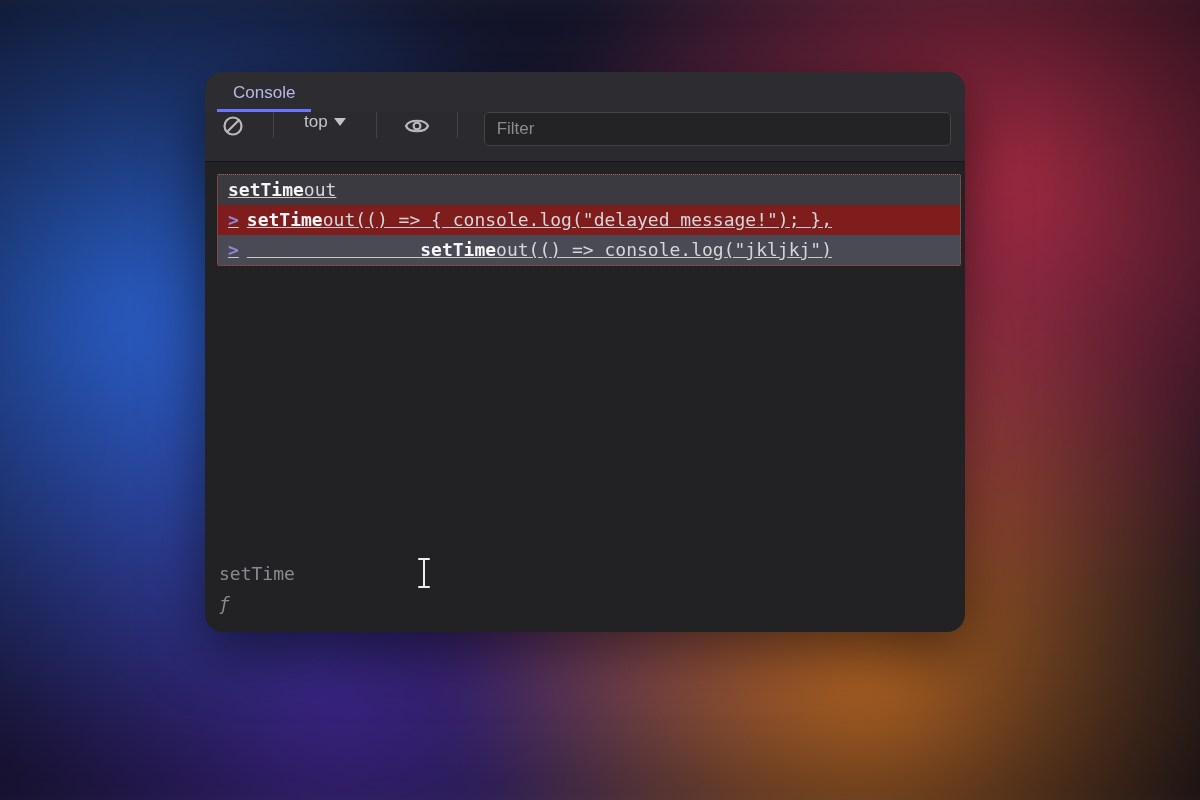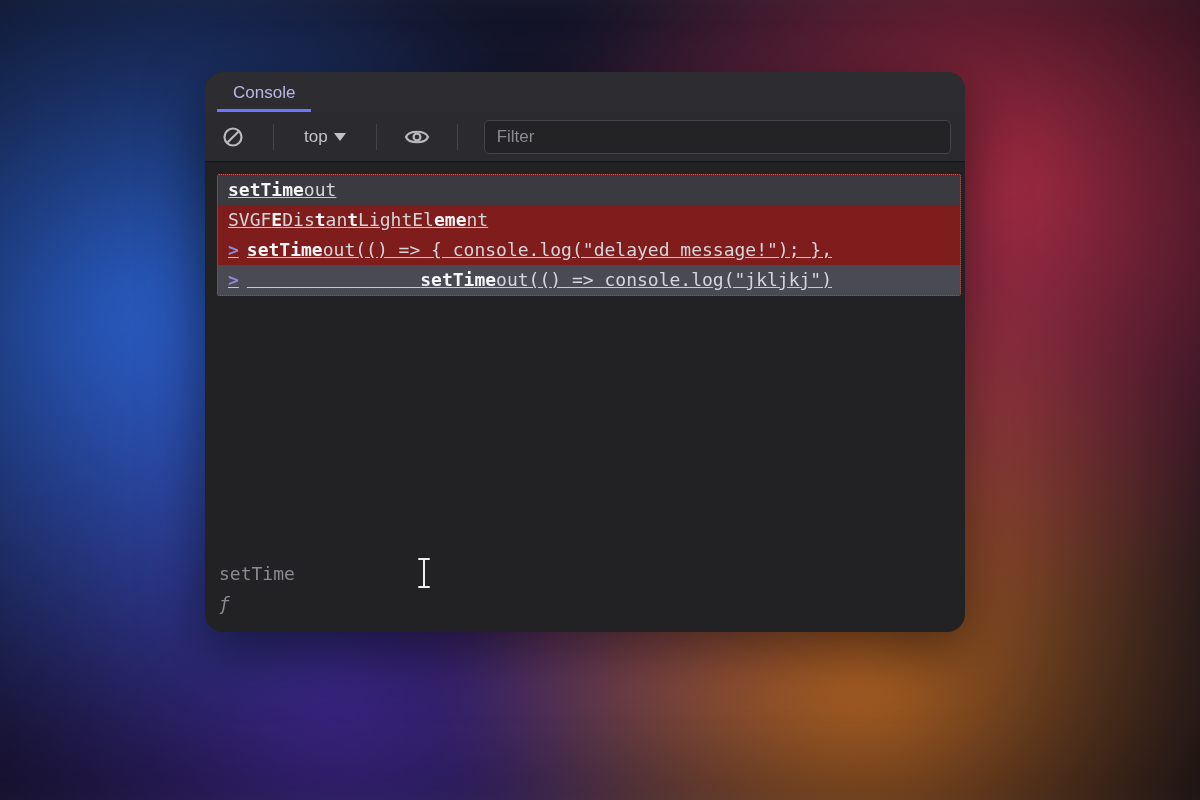--- a/index.html
+++ b/index.html
@@ -44,21 +44,21 @@
     font-size: 17px;
     padding: 8px 16px 6px;
     border-bottom: 3px solid #6a76ff;
     cursor: pointer;
   }
 
   .toolbar {
     height: 50px;
     background: #2b2b2f;
     border-bottom: 1px solid #151517;
-    display: flex; align-items: center;
+    display: flex; align-items: flex-start;
     gap: 26px;
     padding: 0 14px;
     color: #b9b9bd;
   }
   .tb-btn { display:flex; align-items:center; justify-content:center; width:28px; height:28px; cursor:pointer; border-radius:4px; }
   .sep { width:1px; height:26px; background:#444448; }
   .context {
     display:flex; align-items:center; gap:6px;
     font-size:17px; color:#c3c3c7; cursor:pointer; padding:0 4px;
   }
@@ -168,23 +168,20 @@
     <div class="sep"></div>
     <input class="filter" placeholder="Filter" style="">
   </div>
 
   <div class="console-body">
 
     <div class="suggest">
       <div class="suggest-row sel">
         <b>setTime</b><span>out</span>
       </div>
-      <div class="suggest-row">
-        <span>SVGF</span><b>E</b><span>Dis</span><b>t</b><span>an</span><b>t</b><span>LightEl</span><b>eme</b><span>nt</span>
-      </div>
       <div class="suggest-row hist">
         <span class="chev">&gt;</span><b>setTime</b><span>out(() =&gt; { console.log("delayed message!"); },</span>
       </div>
       <div class="suggest-row hist cur">
         <span class="chev">&gt;</span><span style="white-space:pre;">                </span><b>setTime</b><span>out(() =&gt; console.log("jkljkj")</span>
       </div>
     </div>
 
     <div class="typed">setTime</div>
     <div class="return-f">ƒ</div>

